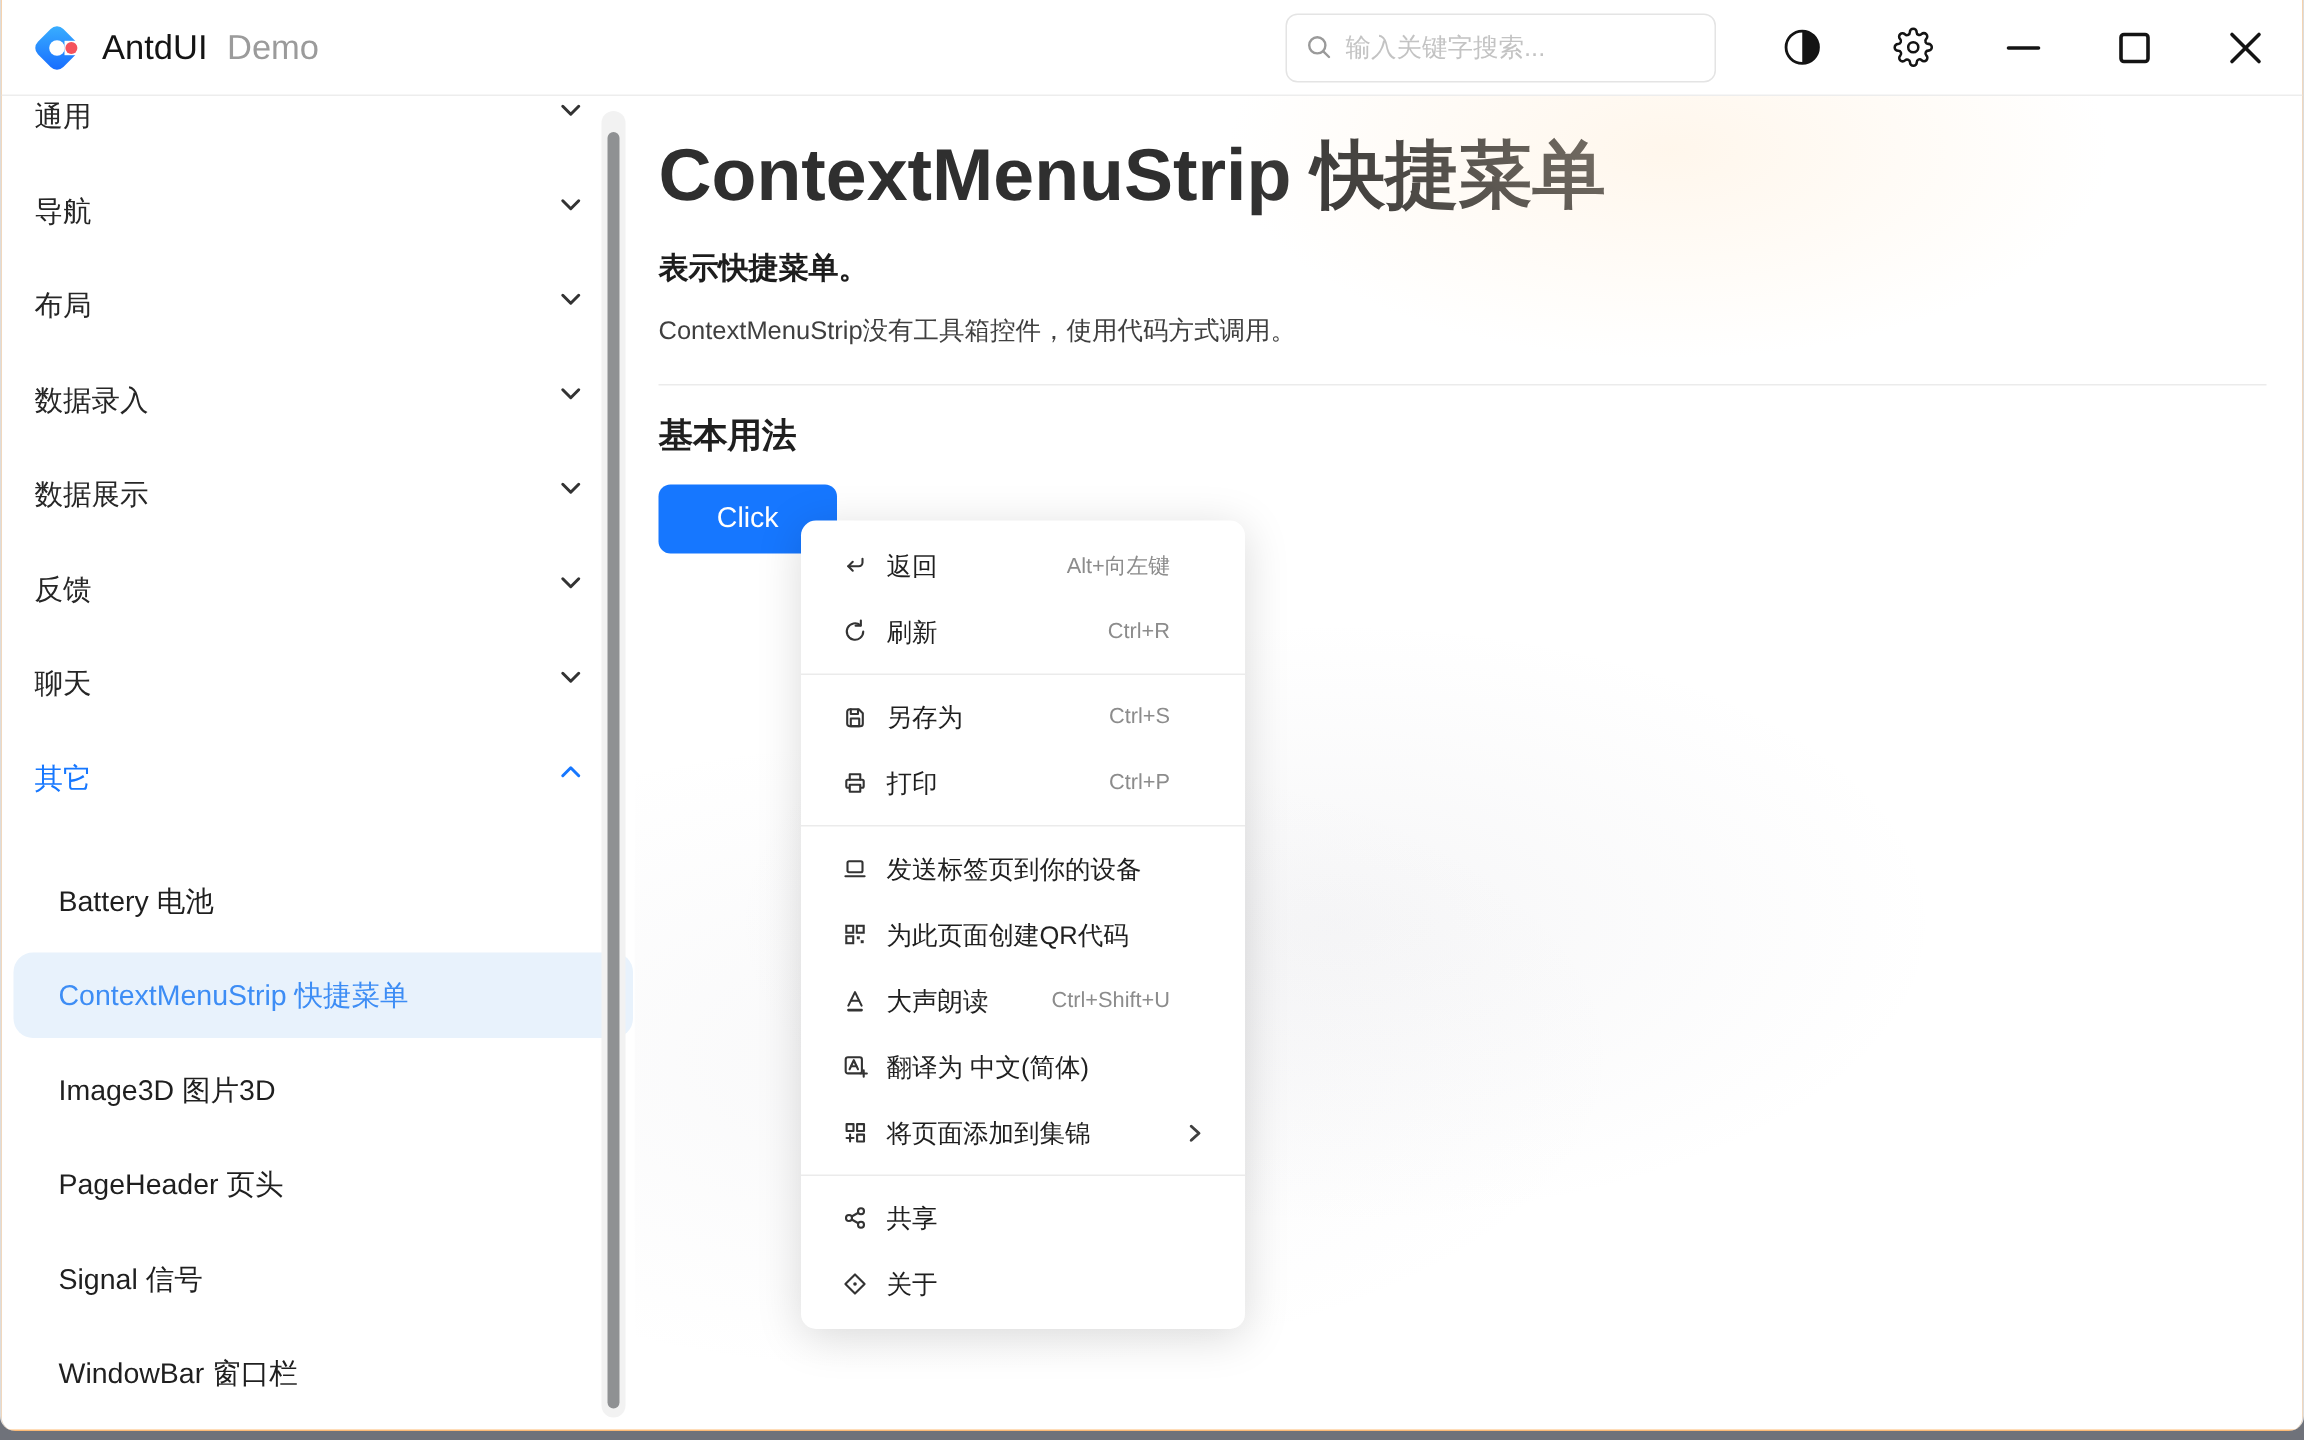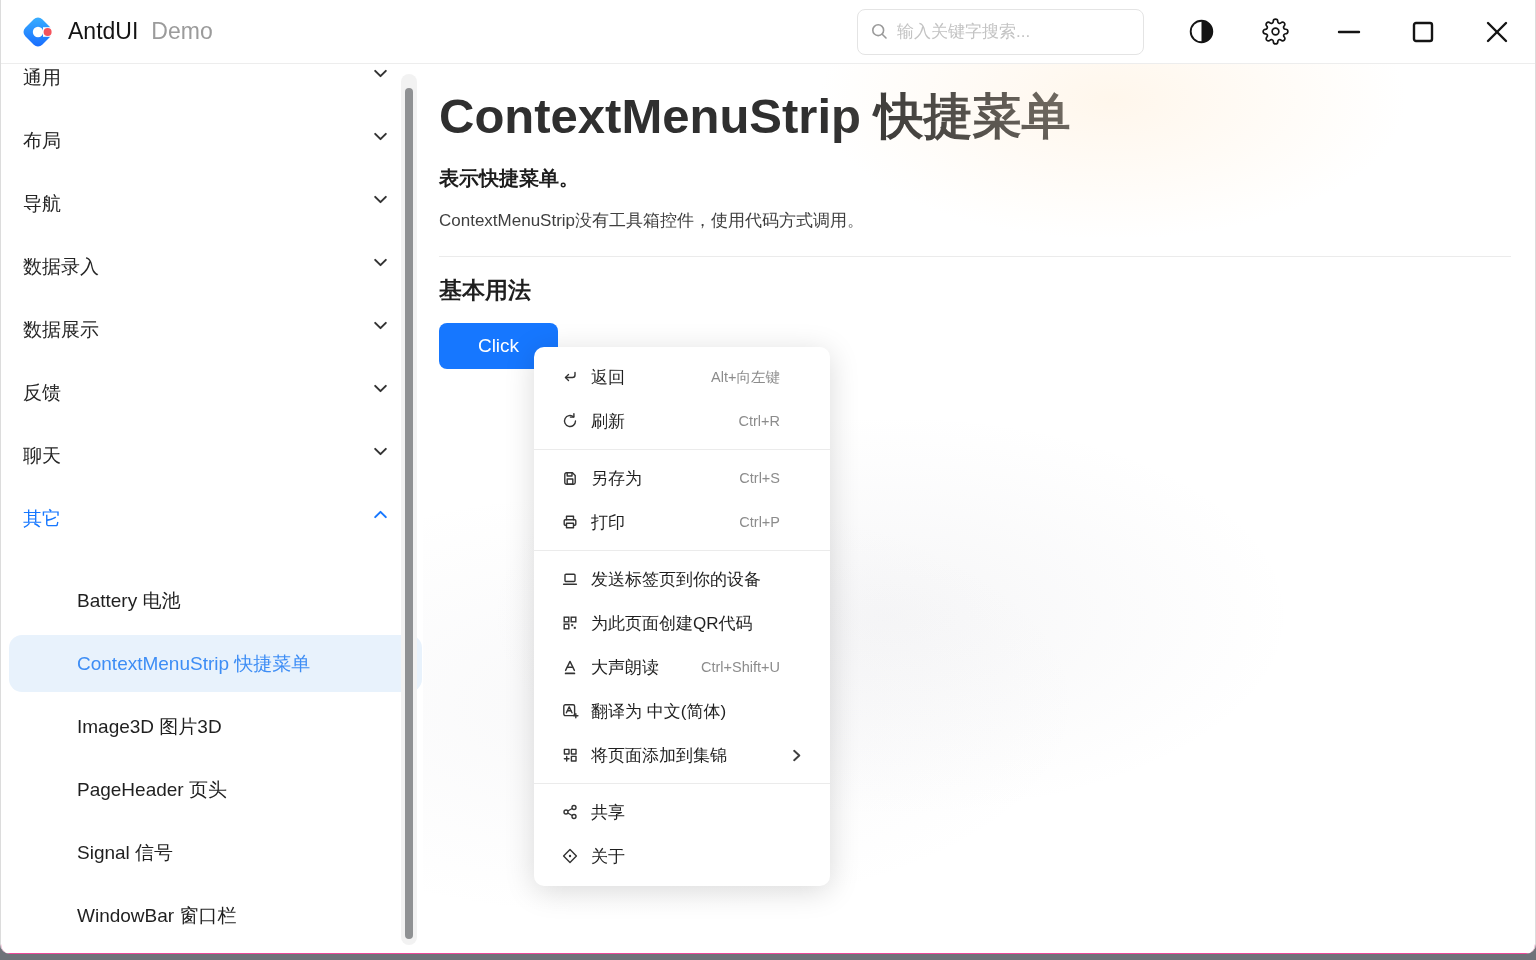--- a/index.html
+++ b/index.html
@@ -4,21 +4,21 @@
 <style>
   * { box-sizing: border-box; margin: 0; padding: 0; }
   html,body { width:1536px; height:960px; }
   body {
     background:#6f727a;
     font-family:"Liberation Sans","DejaVu Sans",sans-serif;
     overflow:hidden; position:relative;
   }
   .window {
     position:absolute; left:0; top:0; width:1536px; height:954px;
-    background:#ec4899; border-radius:0 0 10px 10px; overflow:hidden;
+    background:#fdba74; border-radius:0 0 10px 10px; overflow:hidden;
     border-left:1px solid #dcdcdc; border-right:1px solid #dcdcdc;
   }
   
   .titlebar {
     height:64px; display:flex; align-items:center;
     padding:0 16px 0 18px; border-bottom:1px solid #ededed; background:#fff;
   }
   .brand { display:flex; align-items:center; gap:11px; }
   .app-name { font-size:23px; color:#141414; }
   .app-mode { font-size:23px; color:#9b9b9b; margin-left:2px; }
@@ -41,21 +41,21 @@
   .group-item {
     height:63px; display:flex; align-items:flex-start;
     padding:0 34px 0 22px; font-size:19px; color:#262626; cursor:pointer;
   }
   .group-item .chev { margin-left:auto; display:flex; }
   .group-item.active { color:#1677ff; }
   .sub-item {
     height:63px; display:flex; align-items:center; position:relative;
     padding:0 20px 0 38px; font-size:19px; color:#1f1f1f; cursor:pointer;
   }
-  .sub-item span { position:relative; z-index:1;margin-left:38px; }
+  .sub-item span { position:relative; z-index:1; }
   .sub-item.selected { color:#3d8df5; }
   .sub-item.selected::before {
     content:""; position:absolute; left:8px; right:1px; top:3px; bottom:3px;
     background:#e8f2fc; border-radius:13px; z-index:0;
   }
   .side-scrollbar {
     position:absolute; left:400px; top:10px; bottom:8px; width:16px;
     background:#f2f2f2; border-radius:8px; z-index:5;
   }
   .side-thumb {
@@ -179,29 +179,29 @@
     <div class="sidebar">
       <div class="group-item">
         <span>通用</span>
         <span class="chev">
             <svg width="17" height="17" viewBox="0 0 16 16">
               <polyline points="3,5.5 8,10.5 13,5.5" fill="none" stroke="#333" stroke-width="1.9" stroke-linecap="round" stroke-linejoin="round"></polyline>
             </svg>
           </span>
       </div>
       <div class="group-item">
+        <span>导航</span>
+        <span class="chev">
+            <svg width="17" height="17" viewBox="0 0 16 16">
+              <polyline points="3,5.5 8,10.5 13,5.5" fill="none" stroke="#333" stroke-width="1.9" stroke-linecap="round" stroke-linejoin="round"></polyline>
+            </svg>
+          </span>
+      </div>
+      <div class="group-item">
         <span>布局</span>
-        <span class="chev">
-            <svg width="17" height="17" viewBox="0 0 16 16">
-              <polyline points="3,5.5 8,10.5 13,5.5" fill="none" stroke="#333" stroke-width="1.9" stroke-linecap="round" stroke-linejoin="round"></polyline>
-            </svg>
-          </span>
-      </div>
-      <div class="group-item">
-        <span>导航</span>
         <span class="chev">
             <svg width="17" height="17" viewBox="0 0 16 16">
               <polyline points="3,5.5 8,10.5 13,5.5" fill="none" stroke="#333" stroke-width="1.9" stroke-linecap="round" stroke-linejoin="round"></polyline>
             </svg>
           </span>
       </div>
       <div class="group-item">
         <span>数据录入</span>
         <span class="chev">
             <svg width="17" height="17" viewBox="0 0 16 16">

